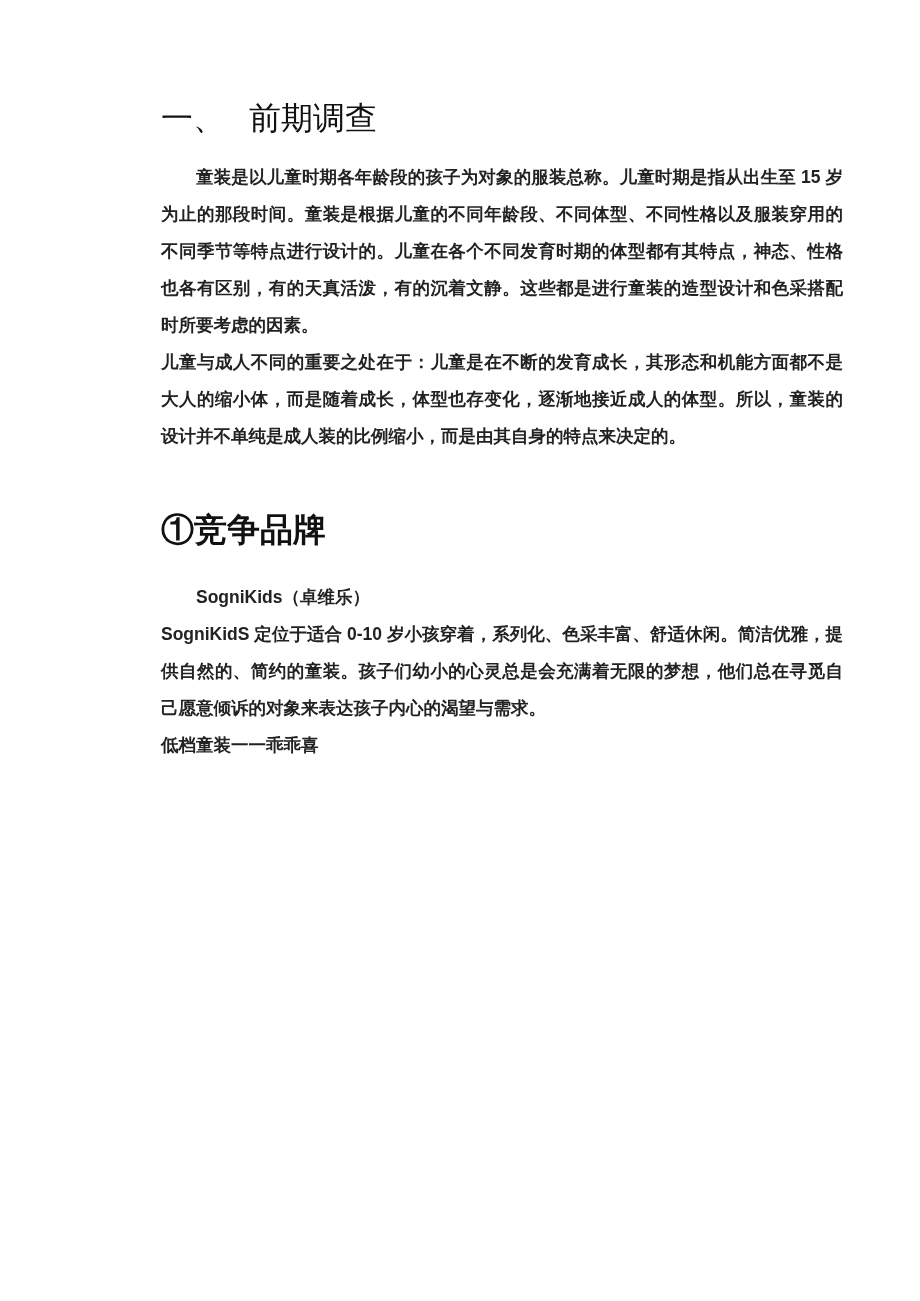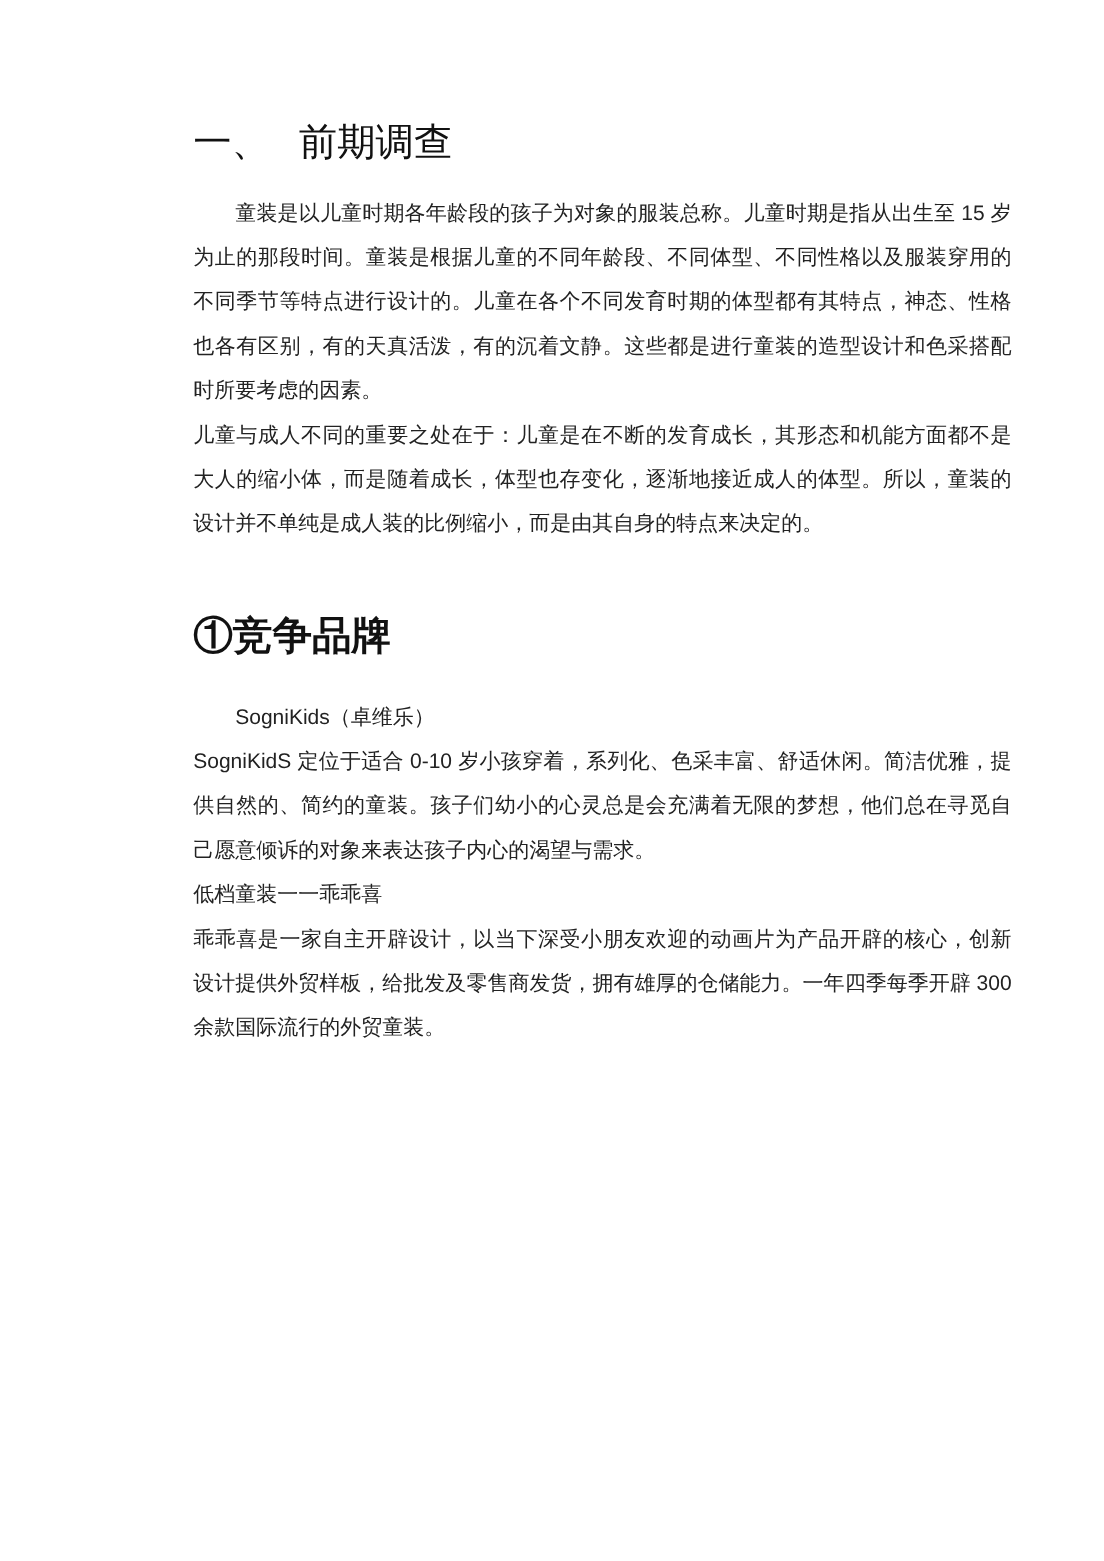--- a/index.html
+++ b/index.html
@@ -30,20 +30,21 @@
   }
   .h1 .h1-num { letter-spacing: 0; }
   .h1 .h1-gap { display: inline-block; width: 24px; }
   .body-p {
     font-size: 17.5px;
     line-height: 37px;
     margin: 0;
     text-align: justify;
     text-justify: inter-ideograph;
     color: #222222;
+    font-weight: bold;
   }
   .indent { text-indent: 2em; }
   .h2 {
     font-size: 33px;
     line-height: 46px;
     font-weight: 700;
     color: #111111;
     margin: 52px 0 26px 0;
     white-space: nowrap;
   }
@@ -62,16 +63,15 @@
 
   <h2 class="h2">①竞争品牌</h2>
 
   <p class="body-p indent">SogniKids（卓维乐）</p>
 
 
   <p class="body-p">SogniKidS 定位于适合 0-10 岁小孩穿着，系列化、色采丰富、舒适休闲。简洁优雅，提供自然的、简约的童装。孩子们幼小的心灵总是会充满着无限的梦想，他们总在寻觅自己愿意倾诉的对象来表达孩子内心的渴望与需求。</p>
 
   <p class="body-p">低档童装一一乖乖喜</p>
 
-  <p class="body-p">乖乖喜是一家自主开辟设计，以当下深受小朋友欢迎的动画片为产品开辟的核心，创新设计提供外贸样板，给批发及零售商发货，拥有雄厚的仓储能力。一年四季每季开辟 300 余款国际流行的外贸童装。</p>
 
 
 </div>
 
 </body></html>

